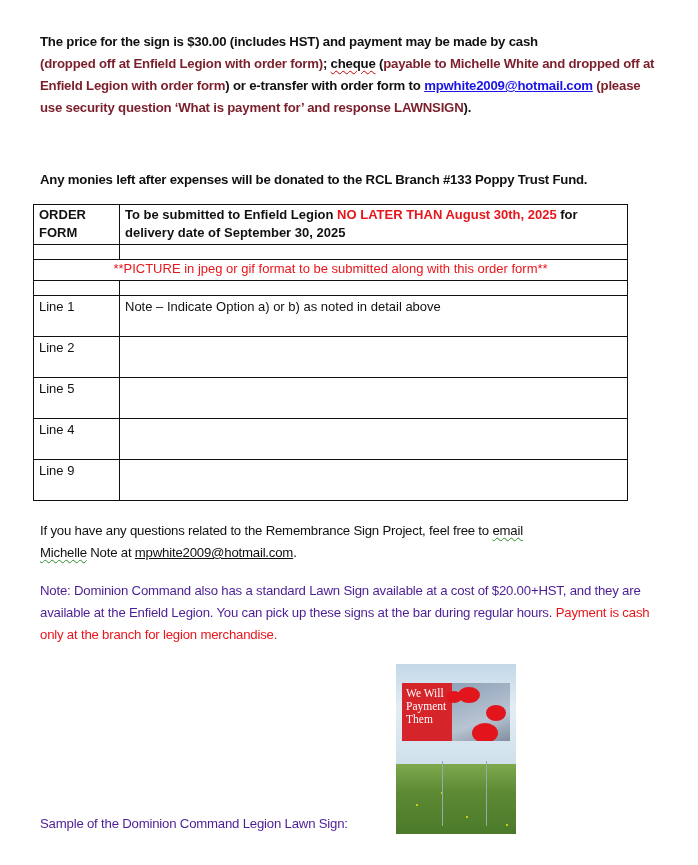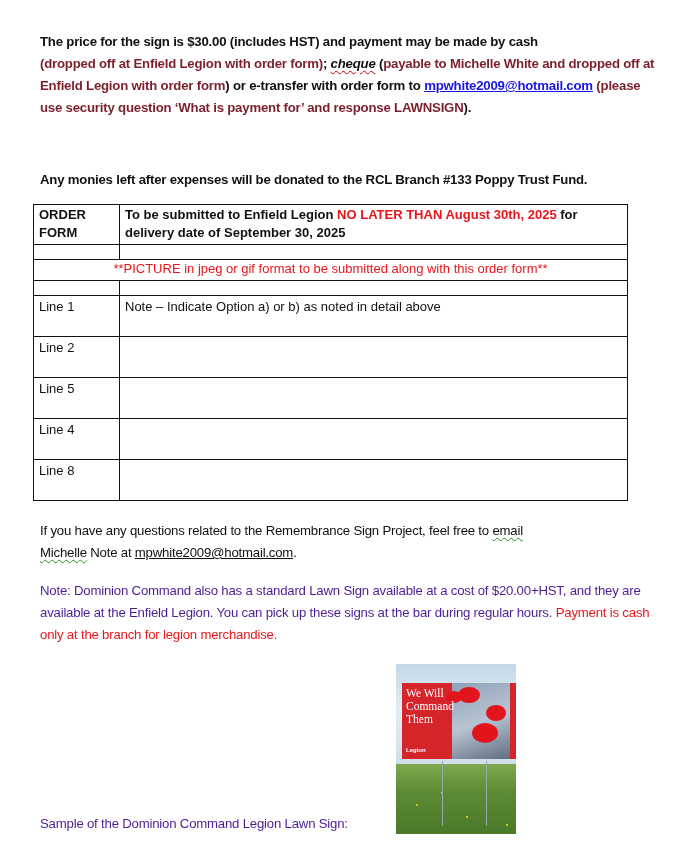--- a/index.html
+++ b/index.html
@@ -5,38 +5,38 @@
   html, body { margin: 0; padding: 0; background: #ffffff; }
   body { width: 698px; height: 865px; position: relative; overflow: hidden;
          font-family: "Liberation Sans", sans-serif; font-size: 13.2px; color: #111; }
   .para { position: absolute; left: 40px; width: 620px; line-height: 22px; letter-spacing: -0.2px; }
   .bold { font-weight: bold; }
   .maroon { color: #7a1f2b; text-align: right; }
   .red { color: #e8161c; }
   .blue { color: #4c1d95; }
   .link { color: #1a14e6; text-decoration: underline; }
   .ul { text-decoration: underline; }
-  .squig { text-decoration: underline wavy #c00; text-decoration-thickness: 1px; text-underline-offset: 2px; font-style: italic; }
+  .squig { text-decoration: underline wavy #c00; text-decoration-thickness: 1px; text-underline-offset: 2px; }
   .squig-green { text-decoration: underline wavy #2c8a2c; text-decoration-thickness: 1px; text-underline-offset: 2px; }
 
   table.order { position: absolute; left: 33px; top: 204px; width: 595px; border-collapse: collapse;
                 font-size: 13px; }
   table.order td { border: 1.3px solid #111; padding: 0 5px; vertical-align: top; line-height: 18px; }
   table.order td.c1 { width: 75px; }
   .hdr td { height: 38px; padding-top: 1px !important; }
   .empty td { height: 14px; }
   .pic td { height: 20px; text-align: center; }
   .line td { height: 38px; padding-top: 2px !important; }
 
   .sign { position: absolute; left: 396px; top: 664px; width: 120px; height: 170px; overflow: hidden; }
   .sign .sky { position: absolute; left: 0; top: 0; width: 120px; height: 100px;
                background: linear-gradient(180deg, #c4d8e8 0%, #e3edf3 45%, #cfe0ea 100%); }
   .sign .grass { position: absolute; left: 0; top: 100px; width: 120px; height: 70px;
                  background: linear-gradient(180deg, #7ea94e 0%, #5d8a34 40%, #4a7a2a 100%); }
-  .sign .board { position: absolute; left: 6px; top: 19px; width: 108px; height: 76px; background: #d6242b; overflow: hidden; padding-left: 46px; }
+  .sign .board { position: absolute; left: 6px; top: 19px; width: 108px; height: 58px; background: #d6242b; overflow: hidden; }
   .sign .photo { position: absolute; left: 50px; top: 0; width: 58px; height: 78px;
                  background: linear-gradient(160deg, #8fa2b8 0%, #b8c4d2 50%, #5a6a7d 100%); }
   .sign .poppy { position: absolute; border-radius: 50%; background: #e2151c; }
   .sign .text { position: absolute; left: 4px; top: 4px; font-family: "Liberation Serif", serif;
                 color: #fff; font-size: 11.5px; line-height: 13px; }
   .sign .logo { position: absolute; left: 4px; top: 64px; font-size: 6px; color: #fff; font-weight: bold; }
   .sign .stake { position: absolute; top: 97px; width: 1px; height: 65px; background: #9aa; }
   .sign .dot { position: absolute; width: 2px; height: 2px; background: #f2e21c; border-radius: 50%; }
 </style>
 </head>
@@ -76,21 +76,21 @@
   </tr>
   <tr class="line">
     <td class="c1">Line 5</td>
     <td></td>
   </tr>
   <tr class="line">
     <td class="c1">Line 4</td>
     <td></td>
   </tr>
   <tr class="line">
-    <td class="c1">Line 8</td>
+    <td class="c1">Line 9</td>
     <td></td>
   </tr>
 </tbody>
   </table>
 
 <div class="para" style="top:520px;">
   <span>If you have any questions related to the Remembrance Sign Project, feel free to </span><span class="squig-green">email</span><span> </span><br><span class="squig-green">Michelle</span><span> Note at </span><a class="ul" style="color:#111;">mpwhite2009@hotmail.com</a><span>.</span>
 </div>
 
 <div class="para" style="top:580px;">
@@ -109,18 +109,18 @@
   <div class="stake" style="left:46px;"></div>
   <div class="stake" style="left:90px;"></div>
   <div class="board">
     <div class="photo"></div>
     <div class="poppy" style="left:56px;top:4px;width:22px;height:16px;"></div>
     <div class="poppy" style="left:84px;top:22px;width:20px;height:16px;"></div>
     <div class="poppy" style="left:70px;top:40px;width:26px;height:20px;"></div>
     <div class="poppy" style="left:44px;top:8px;width:16px;height:12px;"></div>
     <div class="text">
       <div>We Will</div>
-      <div>Command</div>
+      <div>Payment</div>
       <div>Them</div>
     </div>
     <div class="logo">Legion</div>
   </div>
 </div>
 
 </body></html>

